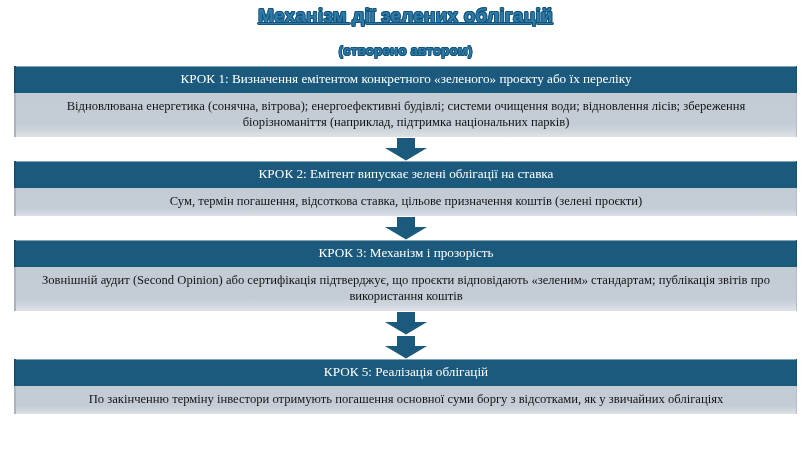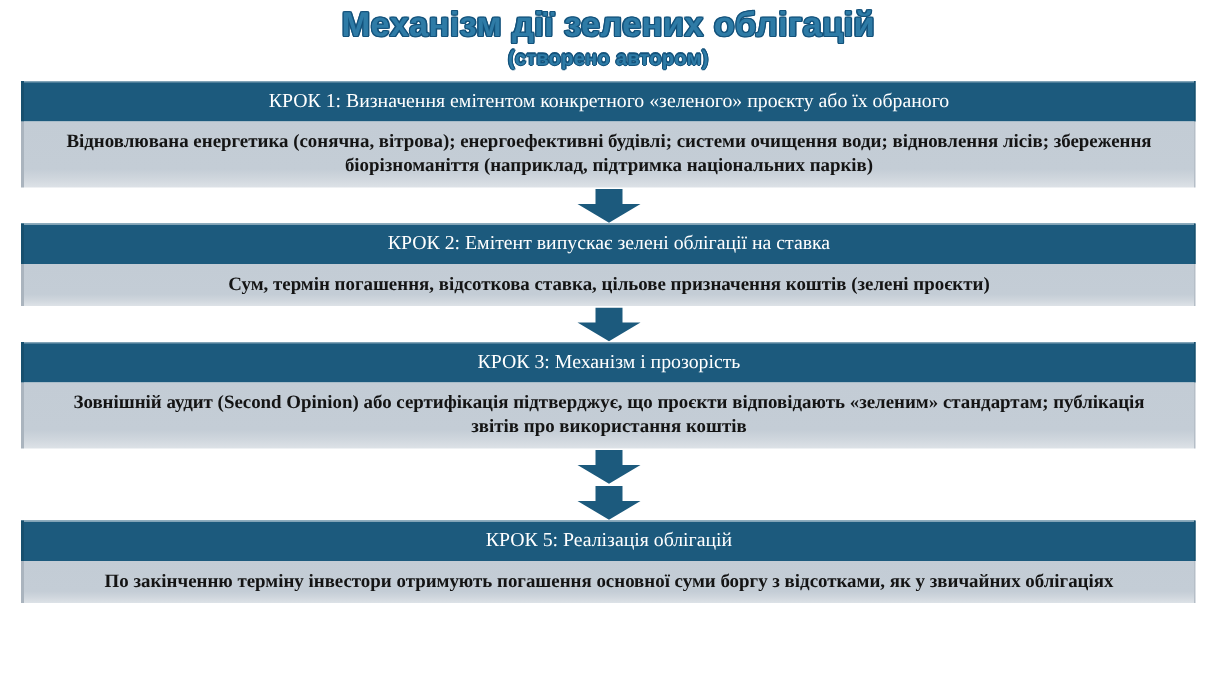--- a/index.html
+++ b/index.html
@@ -24,41 +24,42 @@
   }
 
   
   .title-block {
     width: 100%;
     padding-top: 5px;
     text-align: center;
   }
   .main-title {
     font-family: "Liberation Sans", "DejaVu Sans", sans-serif;
-    font-size: 23px;
+    font-size: 19px;
     font-weight: bold;
     line-height: 22px;
     color: #2E7BA6;
     letter-spacing: 0.2px;
     text-shadow:
       -0.7px -0.7px 0 #14537c,
        0.7px -0.7px 0 #14537c,
       -0.7px  0.7px 0 #14537c,
        0.7px  0.7px 0 #14537c,
        0    -0.9px 0 #14537c,
        0     0.9px 0 #14537c,
       -0.9px  0    0 #14537c,
        0.9px  0    0 #14537c;
+    text-decoration: underline;
   }
   .sub-title {
     font-family: "Liberation Sans", "DejaVu Sans", sans-serif;
     font-size: 13.5px;
     font-weight: bold;
     line-height: 17px;
-    margin-top: 3px;
+    margin-top: 15px;
     color: #2E7BA6;
     letter-spacing: 0.1px;
     text-shadow:
       -0.6px -0.6px 0 #14537c,
        0.6px -0.6px 0 #14537c,
       -0.6px  0.6px 0 #14537c,
        0.6px  0.6px 0 #14537c,
        0    -0.7px 0 #14537c,
        0     0.7px 0 #14537c,
       -0.7px  0    0 #14537c,
@@ -94,21 +95,20 @@
   .step-body {
     background: linear-gradient(to bottom, #c3ccd5 0%, #c4cdd6 72%, #cfd6dd 86%, #dde2e7 100%);
     color: #141414;
     font-size: 12.6px;
     line-height: 16px;
     text-align: center;
     padding: 5px 16px 7px 16px;
     box-sizing: border-box;
     border-left: 2px solid #aab4be;
     border-right: 1px solid #b5bec7;
-    font-weight: bold;
   }
 
   
   .arrow-wrap {
     height: 24px;
     display: flex;
     align-items: center;
     justify-content: center;
   }
   .arrow {
@@ -123,21 +123,21 @@
 <div class="page">
 
   <div class="title-block">
     <div class="main-title">Механізм дії зелених облігацій</div>
     <div class="sub-title">(створено автором)</div>
   </div>
 
   <div class="flow">
 
     <div class="step-group">
-      <div class="step-header">КРОК 1: Визначення емітентом конкретного «зеленого» проєкту або їх обраного</div>
+      <div class="step-header">КРОК 1: Визначення емітентом конкретного «зеленого» проєкту або їх переліку</div>
       <div class="step-body">Відновлювана енергетика (сонячна, вітрова); енергоефективні будівлі; системи очищення води; відновлення лісів; збереження біорізноманіття (наприклад, підтримка національних парків)</div>
     </div>
 
     <div class="arrow-wrap">
       <svg class="arrow" viewBox="0 0 44 23">
         <polygon points="13,0 31,0 31,10 43,10 22,22.5 1,10 13,10" fill="#1C5A7D"></polygon>
       </svg>
     </div>
 
     <div class="step-group">

